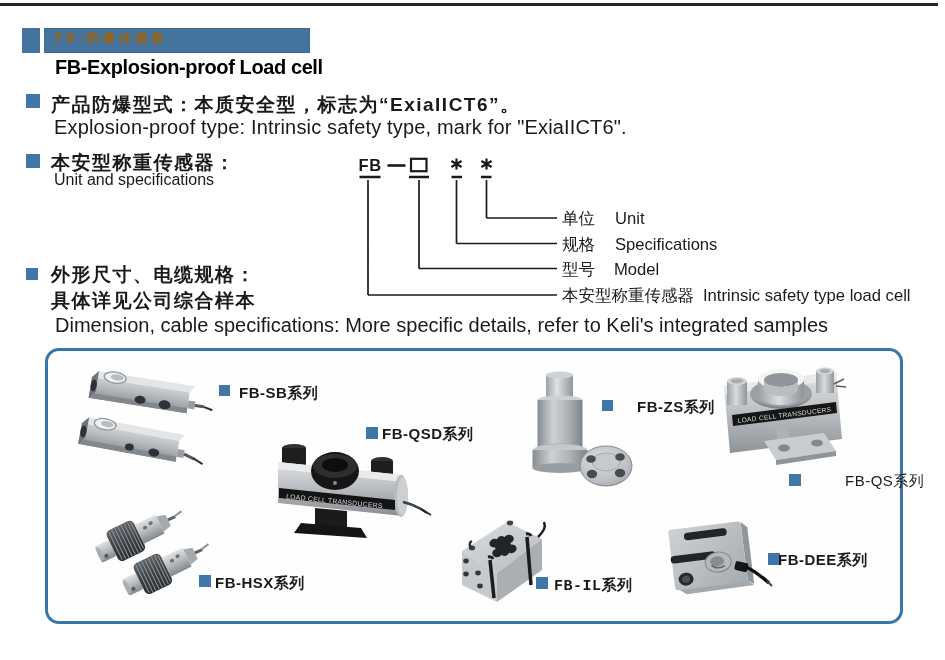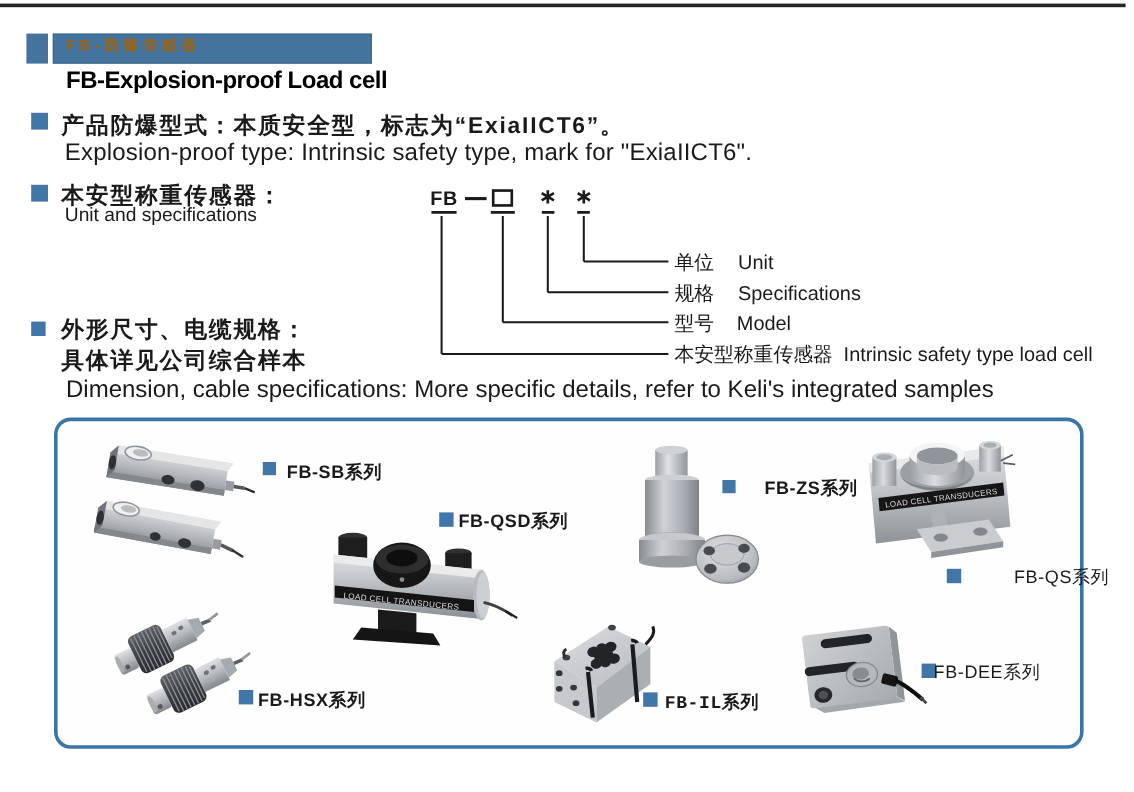--- a/index.html
+++ b/index.html
@@ -76,21 +76,21 @@
   <div class="sq" style="left:789px; top:474px; width:12px; height:12px;"></div>
   <div class="abs" style="left:805px; top:472px; font-size:15px; font-weight:normal; letter-spacing:0.5px;margin-left:40px;">FB-QS系列</div>
 
   <div class="sq" style="left:199px; top:575px; width:12px; height:12px;"></div>
   <div class="abs" style="left:215px; top:573.5px; font-size:15px; font-weight:bold; letter-spacing:0.5px;">FB-HSX系列</div>
 
   <div class="sq" style="left:536px; top:577px; width:12px; height:12px;"></div>
   <div class="abs" style="left:554px; top:575.5px; font-size:15px; font-weight:bold; letter-spacing:0.5px;font-family:Liberation Mono, monospace;">FB-IL系列</div>
 
   <div class="sq" style="left:768px; top:553px; width:12px; height:12px;"></div>
-  <div class="abs" style="left:778px; top:551px; font-size:15px; font-weight:normal; letter-spacing:0.5px;">FB-DEE系列</div>
+  <div class="abs" style="left:778px; top:551px; font-size:15px; font-weight:bold; letter-spacing:0.5px;">FB-DEE系列</div>
 
   <svg class="abs" style="left:78px; top:360px;" width="135" height="110" viewBox="0 0 135 110">
     <defs>
       <linearGradient id="mt1" x1="0" y1="0" x2="0" y2="1">
         <stop offset="0" stop-color="#ccd0d3"></stop>
         <stop offset="0.45" stop-color="#b3b7bb"></stop>
         <stop offset="1" stop-color="#8b9095"></stop>
       </linearGradient>
       <linearGradient id="mt2" x1="0" y1="0" x2="1" y2="0">
         <stop offset="0" stop-color="#b8bcc0"></stop>

